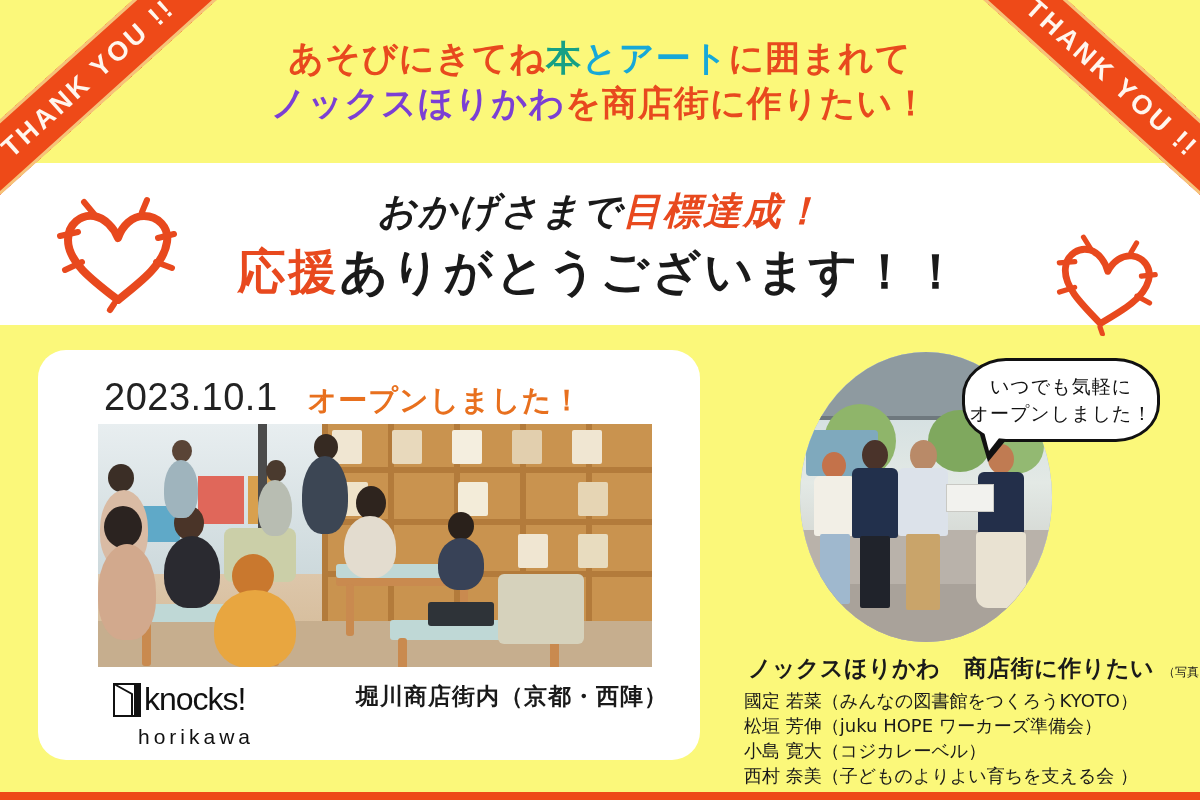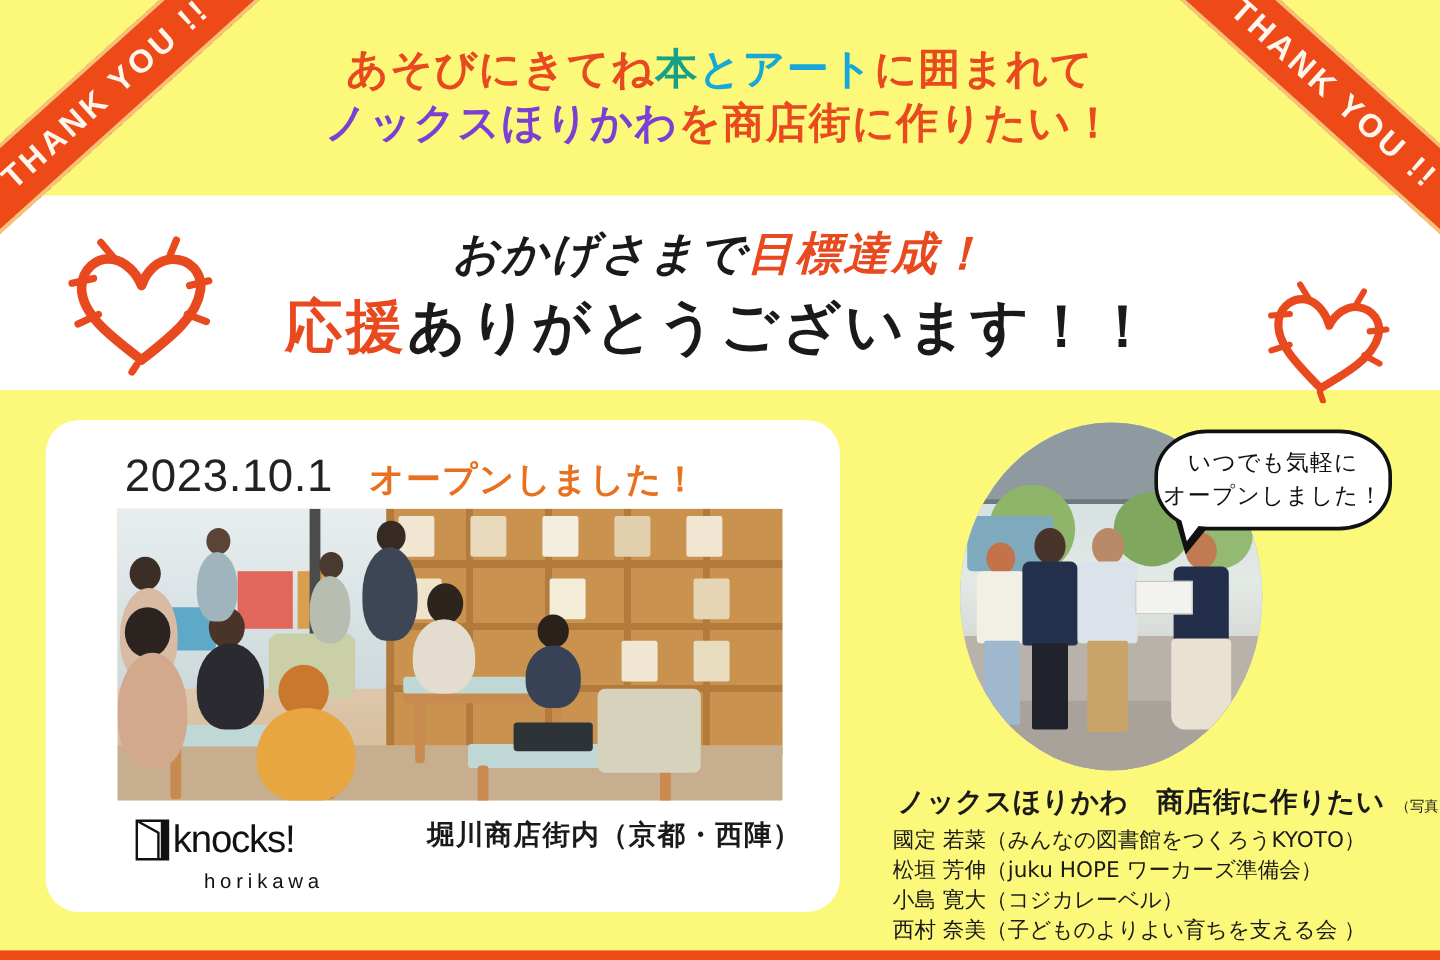--- a/index.html
+++ b/index.html
@@ -113,22 +113,22 @@
   .ps-box { position:absolute; background:#2E3338; border-radius:3px; }
 
   .card-logo { position:absolute; left:74px; top:330px; width:190px; }
   .logo-row { display:flex; align-items:flex-end; gap:2px; }
   .logo-word {
     font-family:"Liberation Sans", sans-serif;
     font-size:32px; color:#111; letter-spacing:-1px; line-height:38px;text-align:right;
   }
   .logo-sub {
     font-family:"Liberation Sans", sans-serif;
-    font-size:17px; color:#111; letter-spacing:4px;
-    text-align:center; margin-top:7px; padding-left:26px;
+    font-size:21px; color:#111; letter-spacing:4px;
+    margin-top:7px; padding-left:26px;
   }
   .card-tag {
     position:absolute; left:318px; top:330px;
     font-family:"DejaVu Sans", sans-serif; font-weight:bold;
     font-size:23px; line-height:33px; color:#1A1A1A;
     letter-spacing:1px; white-space:nowrap;
   }
 
   
   .team-photo {

